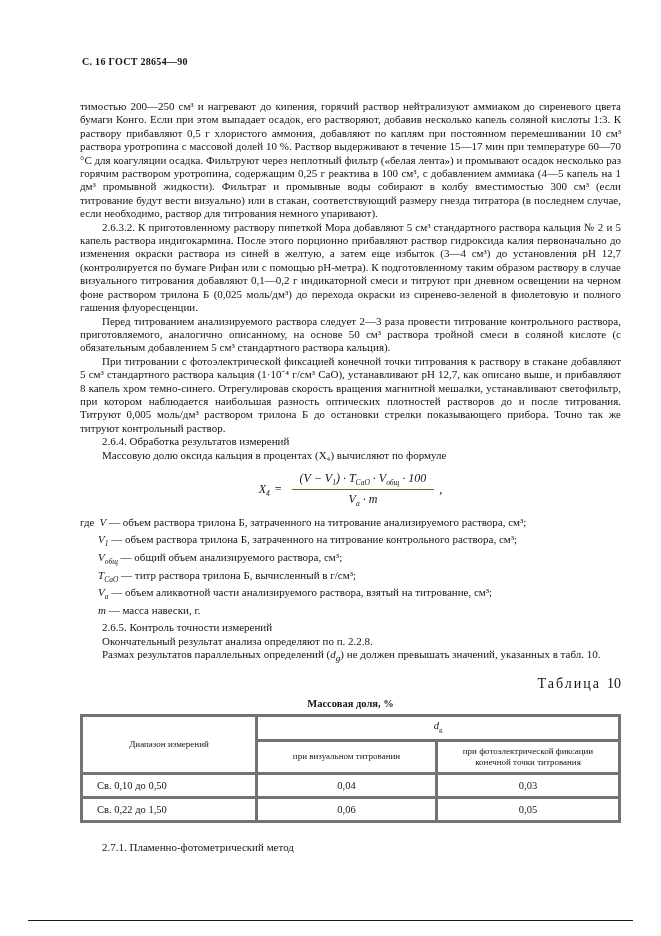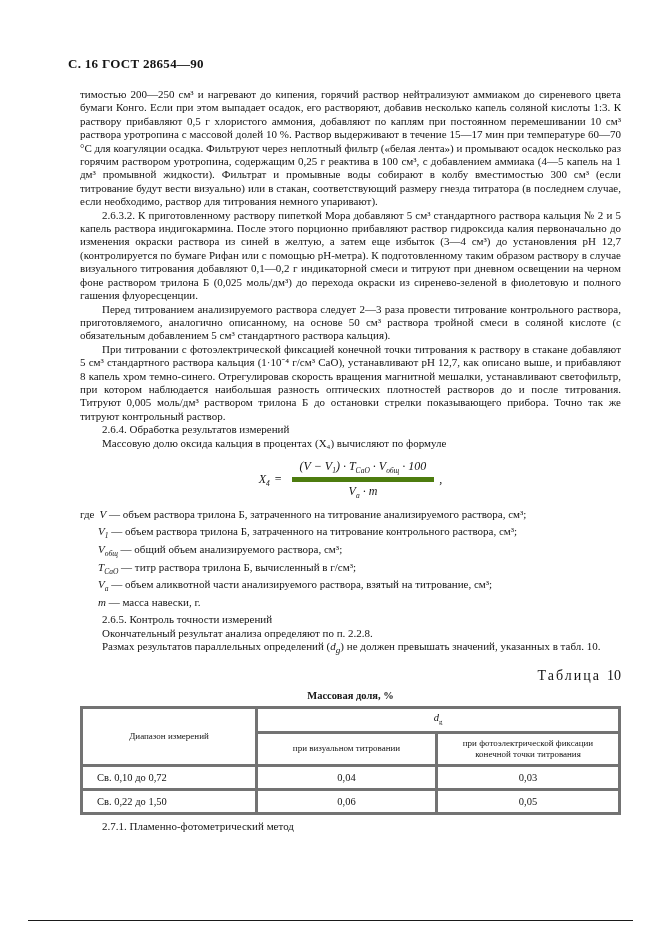--- a/index.html
+++ b/index.html
@@ -1,27 +1,27 @@
 <!DOCTYPE html>
 <html><head>
 <meta charset="utf-8">
 <style>
   * { margin:0; padding:0; box-sizing:border-box; }
   html,body { width:661px; height:936px; }
   body { background:#ffffff; font-family:"Liberation Serif", serif; color:#141414; }
   .page { position:relative; width:661px; height:936px; background:#fff; overflow:hidden; }
-  .running-head { position:absolute; left:68px; top:56px; font-size:13px; font-weight:bold; letter-spacing:.3px; }
-  .content { position:absolute; left:80px; top:88px; width:541px; }
+  .running-head { position:absolute; left:82px; top:56px; font-size:10px; font-weight:bold; letter-spacing:.3px; }
+  .content { position:absolute; left:80px; top:100px; width:541px; }
   .content p { font-size:11px; line-height:13.4px; text-align:justify; text-indent:22px; }
   p.noindent { text-indent:0; }
   
   .formula-row { display:flex; justify-content:center; align-items:center; margin:9px 0 7px; font-size:12px; font-style:italic; }
   .formula-row sub { font-size:7.5px; font-style:italic; }
   .frac { display:inline-flex; flex-direction:column; text-align:center; margin:0 5px; }
-  .frac .num { border-bottom:5px solid #4d7c0f; padding:0 8px 2px; }
+  .frac .num { border-bottom:1px solid #4d7c0f; padding:0 8px 2px; }
   .frac .den { padding-top:2px; }
   .eq { margin:0 5px; font-style:normal; }
   .comma { font-style:normal; }
   
   .defs p { text-indent:0; text-align:left; margin-left:18px; }
   .defs p.first { margin-left:0; }
   .defs .where { margin-right:5px; }
   .term { font-style:italic; }
   .defs sub { font-size:7.5px; font-style:italic; }
   
@@ -32,21 +32,21 @@
   th, td { border:3px solid #737373; }
   th { font-weight:normal; font-size:9px; line-height:11px; text-align:center; vertical-align:middle; padding:4px 10px; }
   th.group { font-size:10.5px; padding:3px; }
   th.group i { font-style:italic; }
   th.group sub { font-size:7px; }
   td { font-size:10.5px; padding:5px 8px; }
   td.range { padding-left:14px; text-align:left; }
   td.val { text-align:center; }
   
   .bold-heading { font-weight:bold; margin-top:26px; }
-  .sub-heading { margin-top:5px; }
+  .sub-heading { margin-top:18px; }
   .bottom-rule { position:absolute; left:28px; bottom:15px; width:605px; border-top:1.5px solid #1a1a1a; }
 </style>
 </head>
 <body>
 
 <div class="page">
 
   <div class="running-head">С. 16 ГОСТ 28654—90</div>
 
   <div class="content">
@@ -91,21 +91,21 @@
           <th rowspan="2" style="width:175px;">Диапазон измерений</th>
           <th colspan="2" class="group"><i>d</i><sub>g</sub></th>
         </tr>
         <tr>
           <th style="width:180px;">при визуальном титровании</th>
           <th>при фотоэлектрической фиксации конечной точки титрования</th>
         </tr>
       </thead>
       <tbody>
         <tr>
-          <td class="range">Св. 0,10 до 0,72</td>
+          <td class="range">Св. 0,10 до 0,50</td>
           <td class="val">0,04</td>
           <td class="val">0,03</td>
         </tr>
         <tr>
           <td class="range">Св. 0,22 до 1,50</td>
           <td class="val">0,06</td>
           <td class="val">0,05</td>
         </tr>
       </tbody>
     </table>

